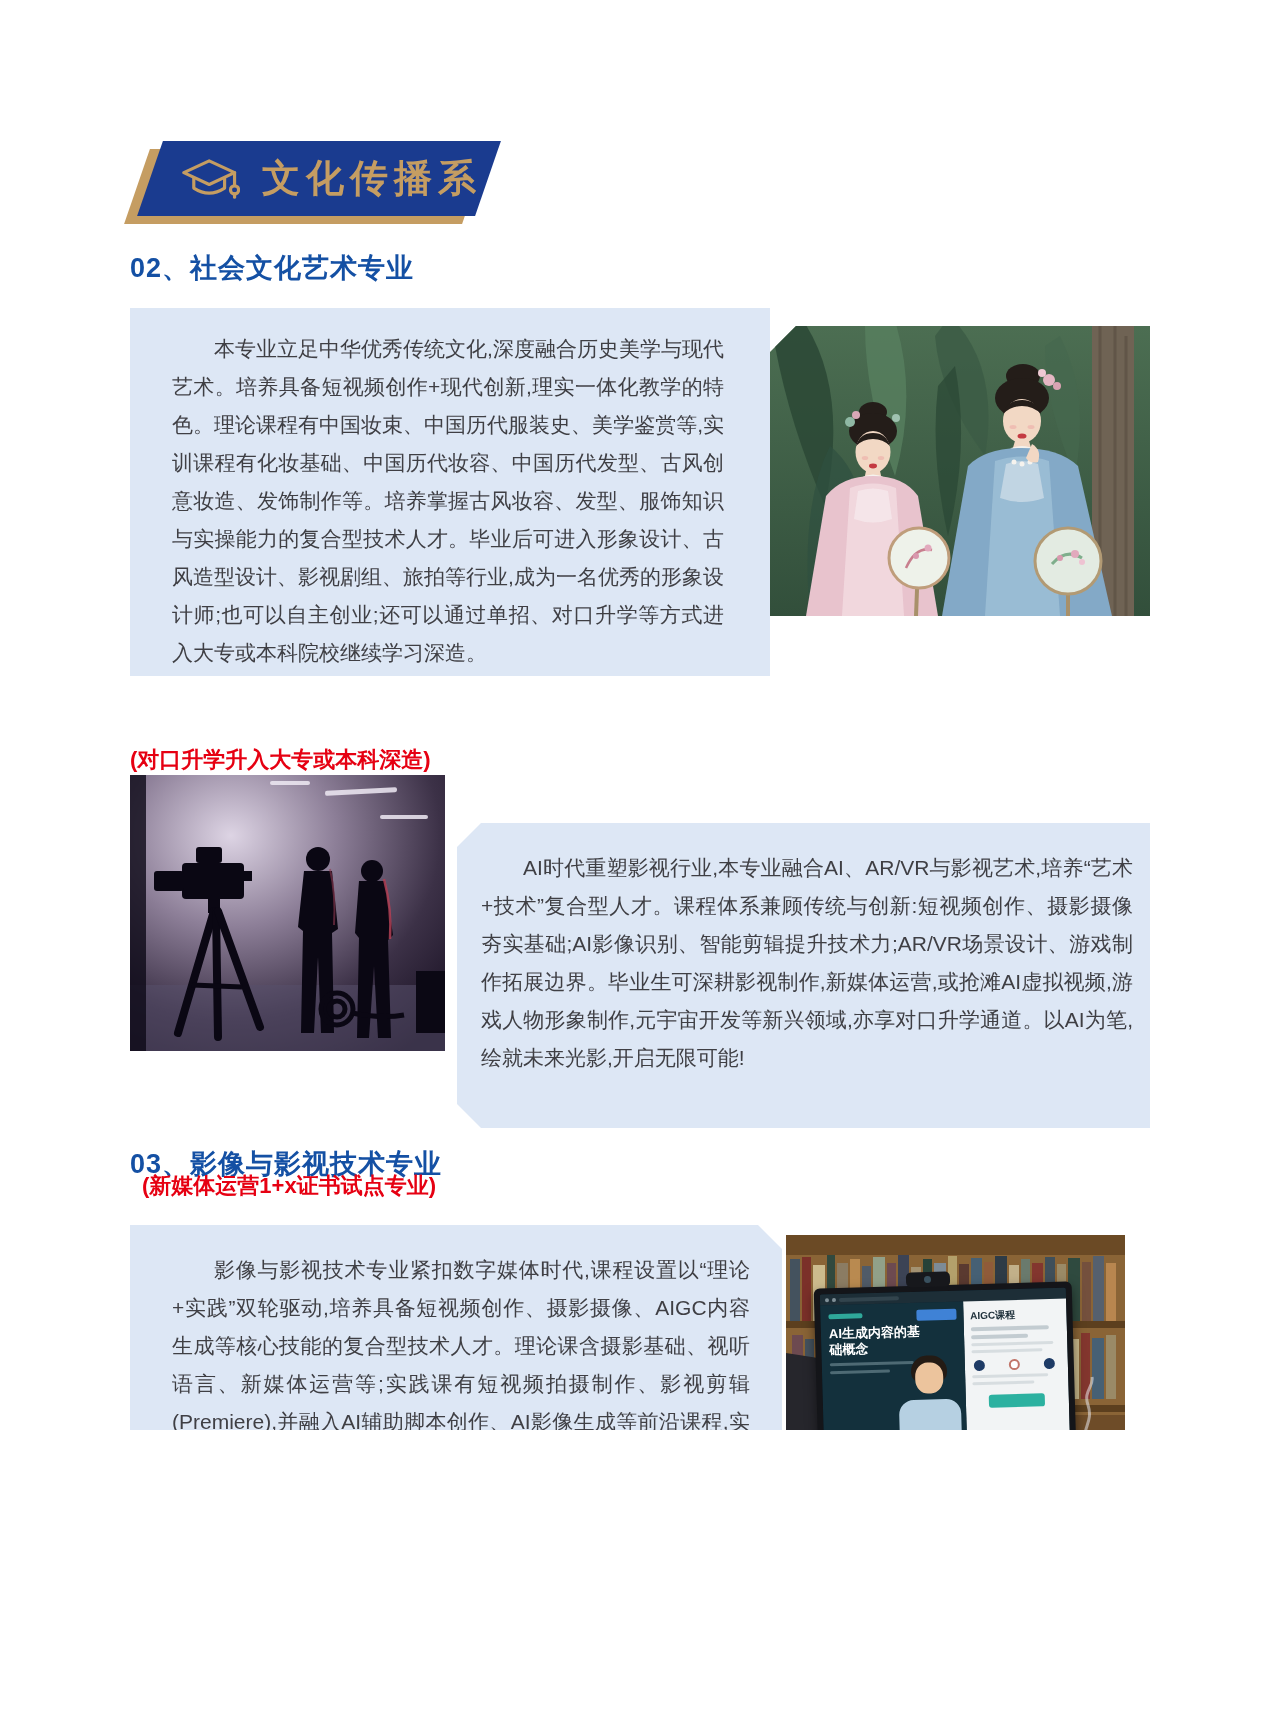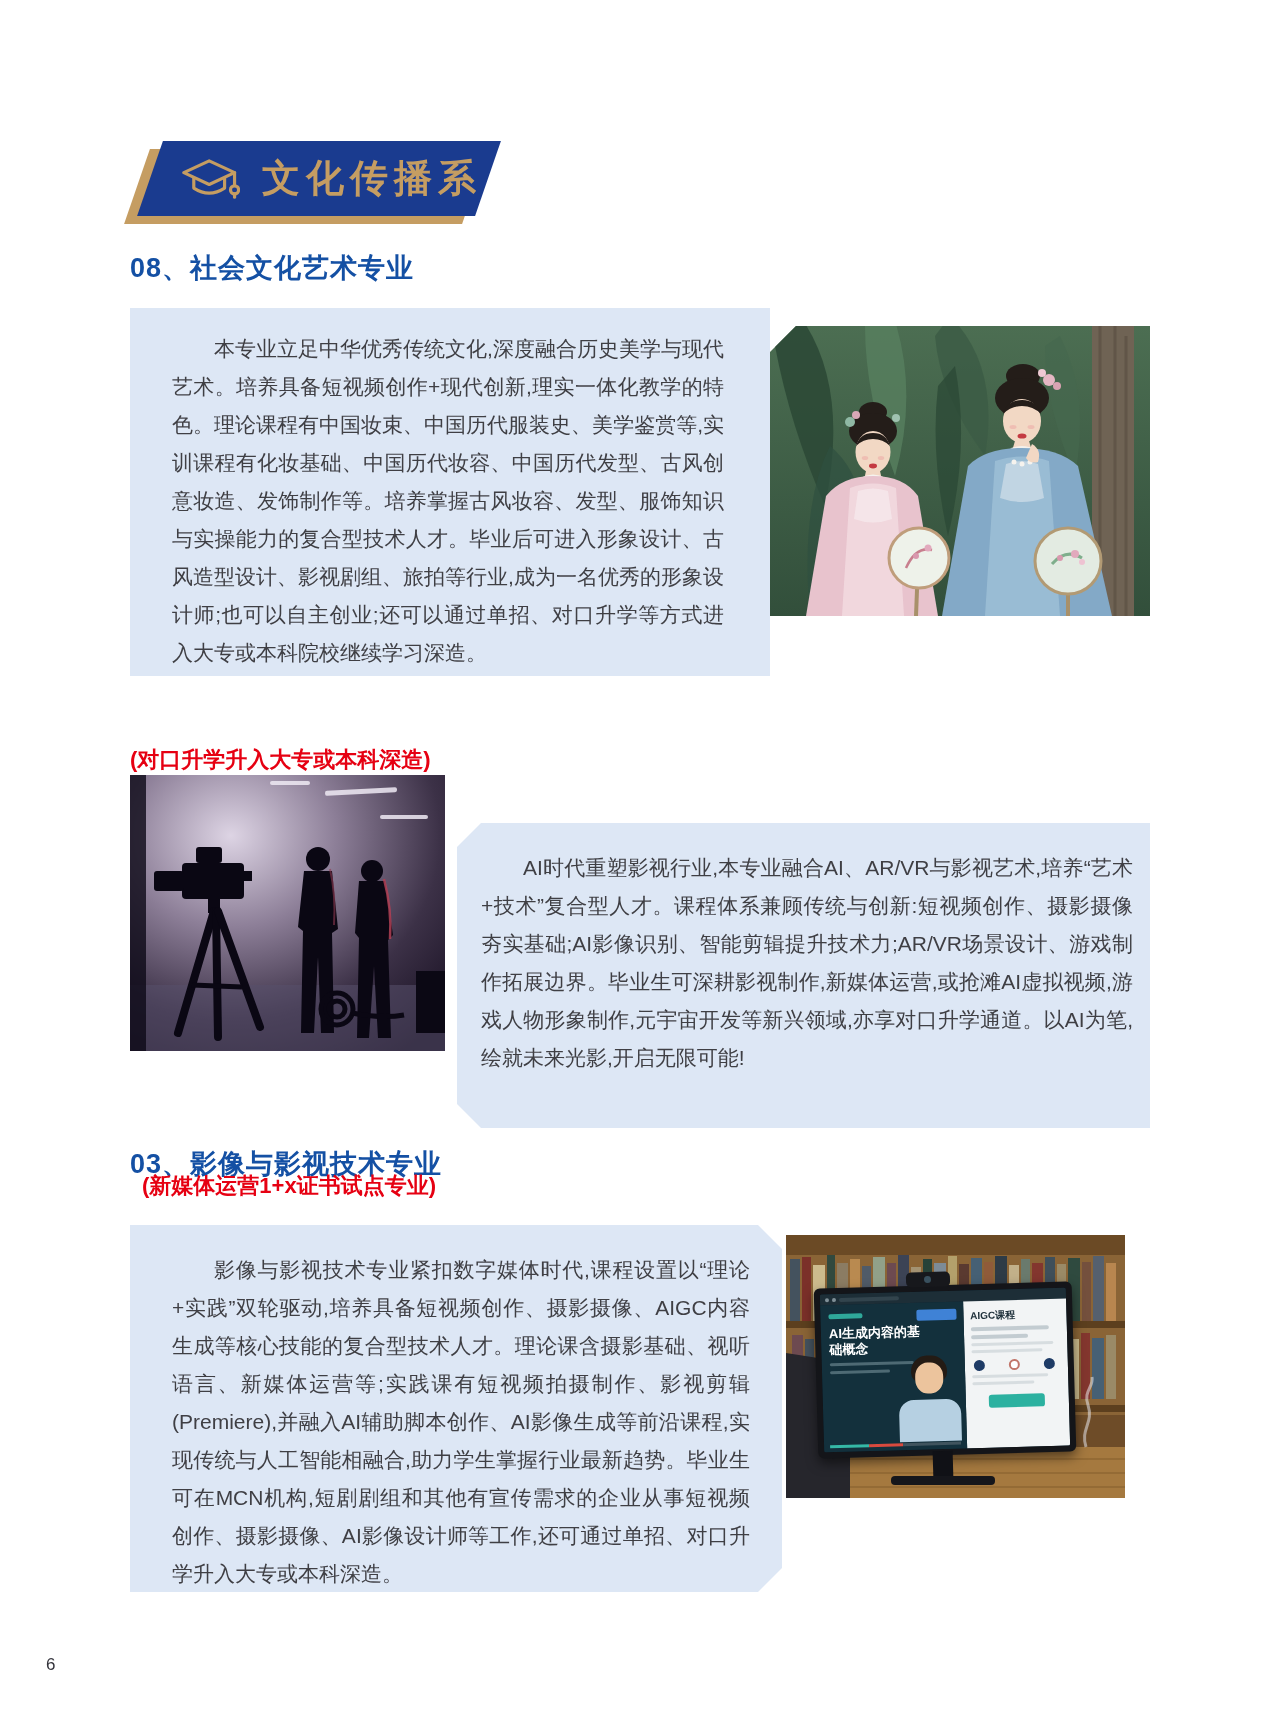--- a/index.html
+++ b/index.html
@@ -1,17 +1,17 @@
 <!DOCTYPE html>
 <html style="--page-bg: #ffffff; --header-blue: #1a3b8f; --gold: #c59d62; --title-blue: #1450a4; --accent-red: #e60012; --panel-bg: #dde7f5; --body-text: #3f3f44;"><head>
 <meta charset="utf-8">
 <style>
   html,body{margin:0;padding:0;}
   body{font-family:"Liberation Sans","DejaVu Sans",sans-serif;background:#fff;}
-  .page{position:relative;width:1280px;height:1718px;background:var(--page-bg,#fff);overflow:hidden;}
+  .page{position:relative;width:1280px;height:1430px;background:var(--page-bg,#fff);overflow:hidden;}
 
   
   .badge-gold{position:absolute;left:137px;top:149px;width:338px;height:75px;background:var(--gold);transform:skewX(-19deg);}
   .badge-blue{position:absolute;left:150px;top:141px;width:338px;height:75px;background:var(--header-blue);transform:skewX(-19deg);}
   .badge-content{position:absolute;left:150px;top:141px;width:338px;height:75px;display:flex;align-items:center;gap:22px;padding-left:32px;box-sizing:border-box;}
   .badge-title{font-size:38px;font-weight:700;color:var(--gold);letter-spacing:6px;white-space:nowrap;}
 
   .sec-title{position:absolute;margin:0;font-size:27px;font-weight:700;color:var(--title-blue);letter-spacing:1px;white-space:nowrap;}
   .sec-sub{position:absolute;margin:0;font-size:22px;font-weight:700;color:var(--accent-red);white-space:nowrap;}
   #title-1{left:130px;top:250px;}
@@ -88,21 +88,21 @@
           <path d="M13,23 v11 q17,11 34,0 v-11"></path>
           <path d="M58,17 v14"></path>
           <circle cx="58" cy="36" r="4.5"></circle>
           <path d="M58,40.5 v3.5"></path>
         </g>
       </svg>
       <div class="badge-title">文化传播系</div>
     </div>
   </div>
 
-  <h2 class="sec-title" id="title-1">08、社会文化艺术专业</h2>
+  <h2 class="sec-title" id="title-1">02、社会文化艺术专业</h2>
   <div class="panel p1"></div>
   <p class="body-text t1">本专业立足中华优秀传统文化,深度融合历史美学与现代艺术。培养具备短视频创作+现代创新,理实一体化教学的特色。理论课程有中国妆束、中国历代服装史、美学鉴赏等,实训课程有化妆基础、中国历代妆容、中国历代发型、古风创意妆造、发饰制作等。培养掌握古风妆容、发型、服饰知识与实操能力的复合型技术人才。毕业后可进入形象设计、古风造型设计、影视剧组、旅拍等行业,成为一名优秀的形象设计师;也可以自主创业;还可以通过单招、对口升学等方式进入大专或本科院校继续学习深造。</p>
 
   <div class="photo photo1">
     <svg viewBox="0 0 380 290" width="380" height="290">
       <defs>
         <linearGradient id="g1" x1="0" y1="0" x2="0" y2="1">
           <stop offset="0" stop-color="#4c6e52"></stop>
             <stop offset="1" stop-color="#324f3b"></stop>
         </linearGradient>

